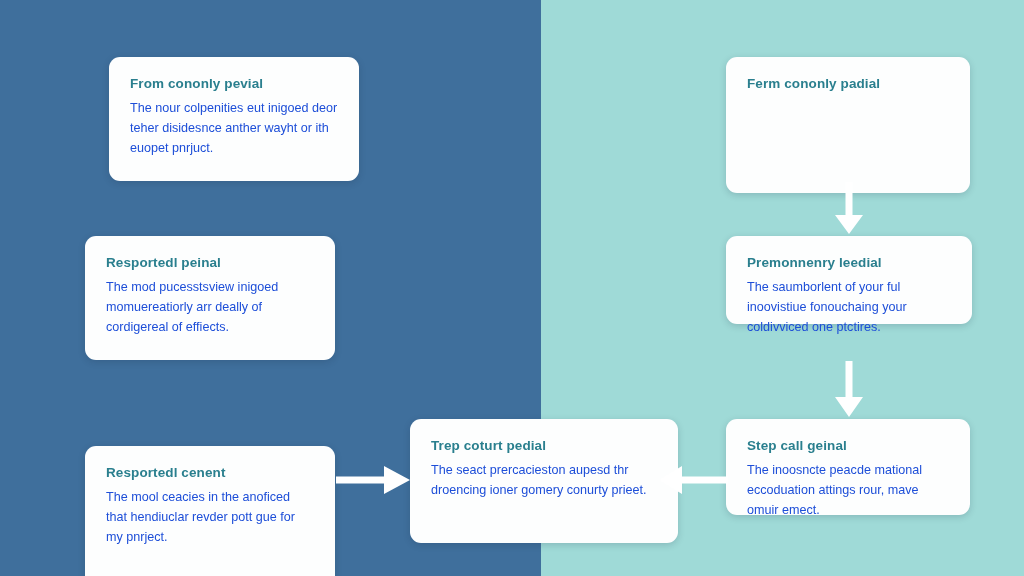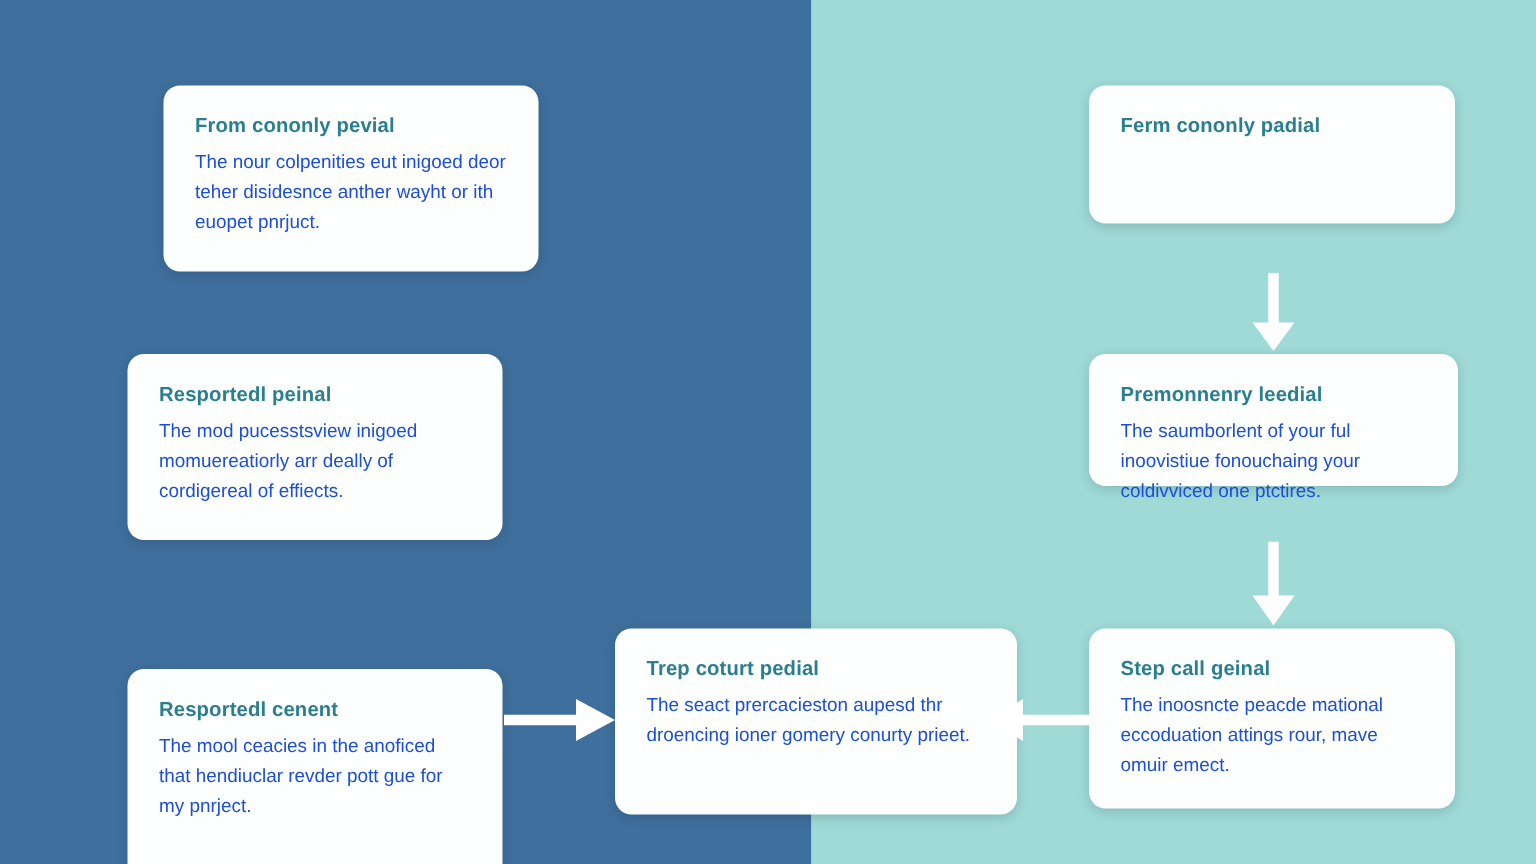--- a/index.html
+++ b/index.html
@@ -51,23 +51,23 @@
     color: #1d4ed8;
     font-size: 12.6px;
     line-height: 1.58;
     margin: 0;
   }
   
   #card-l1 { left: 85px;  top: 57px;  width: 250px; height: 124px; margin-left: 24px; }
   #card-l2 { left: 85px;  top: 236px; width: 250px; height: 124px; }
   #card-l3 { left: 85px;  top: 410px; width: 250px; height: 156px; margin-top: 36px; }
   #card-mid{ left: 410px; top: 419px; width: 268px; height: 124px; }
-  #card-r1 { left: 726px; top: 57px;  width: 244px; height: 92px; }
+  #card-r1 { left: 726px; top: 57px;  width: 244px; height: 136px; }
   #card-r2 { left: 726px; top: 236px; width: 246px; height: 88px; }
-  #card-r3 { left: 726px; top: 419px; width: 244px; height: 120px; }
+  #card-r3 { left: 726px; top: 419px; width: 244px; height: 96px; }
 
   
   .arrow { position: absolute; }
   .arrow svg { display: block; }
   #arrow-l3-to-mid { left: 336px; top: 461px; width: 76px; height: 38px; }
   #arrow-mid-to-r3 { left: 658px; top: 461px; width: 70px; height: 38px; }
   #arrow-r1-to-r2  { left: 828px; top: 182px; width: 42px; height: 54px; }
   #arrow-r2-to-r3  { left: 828px; top: 361px; width: 42px; height: 58px; }
 </style>
 </head>

